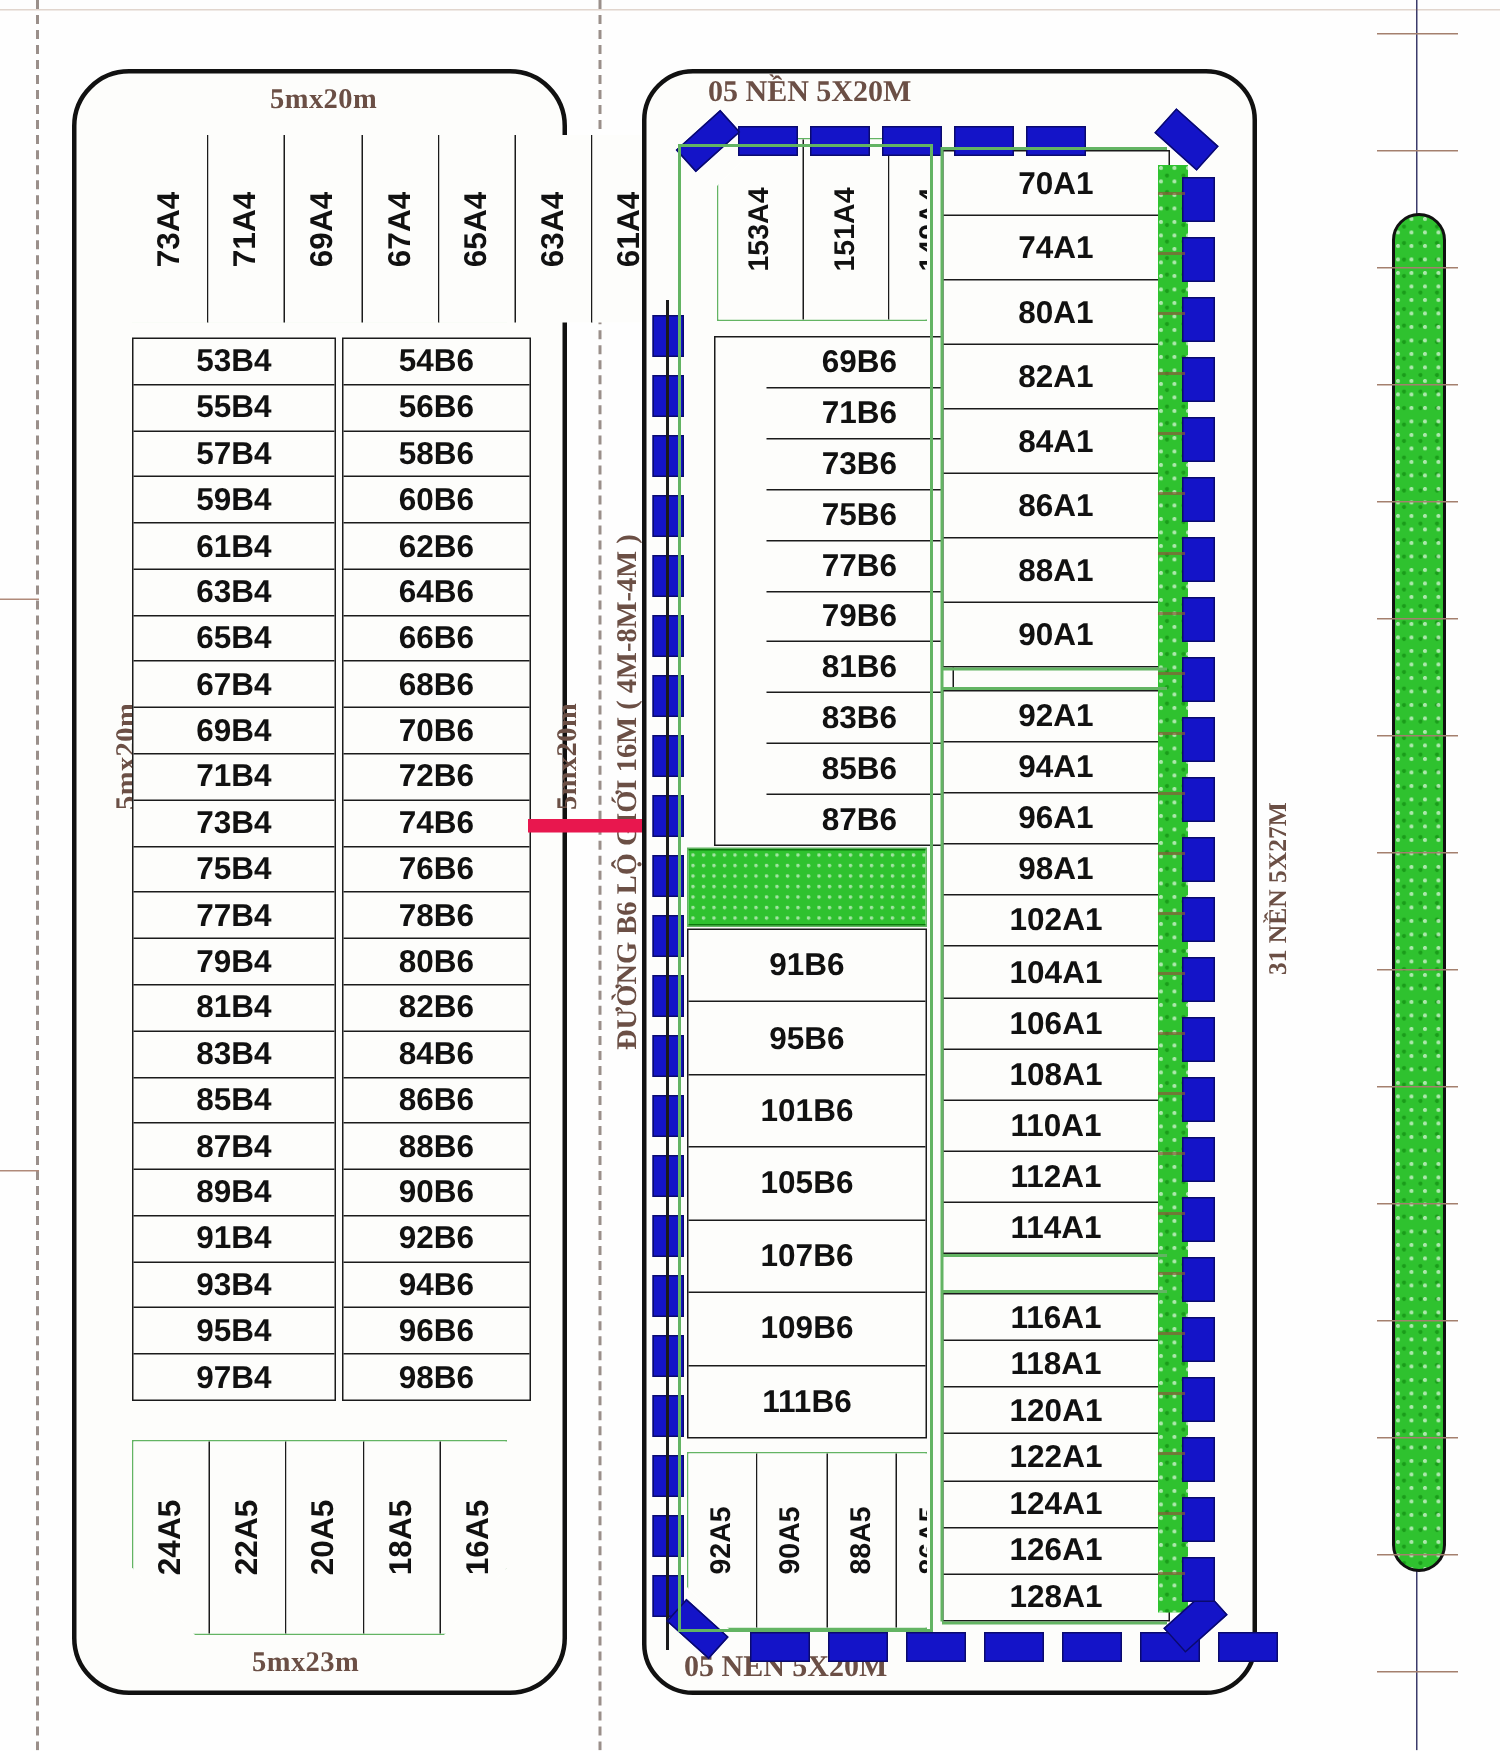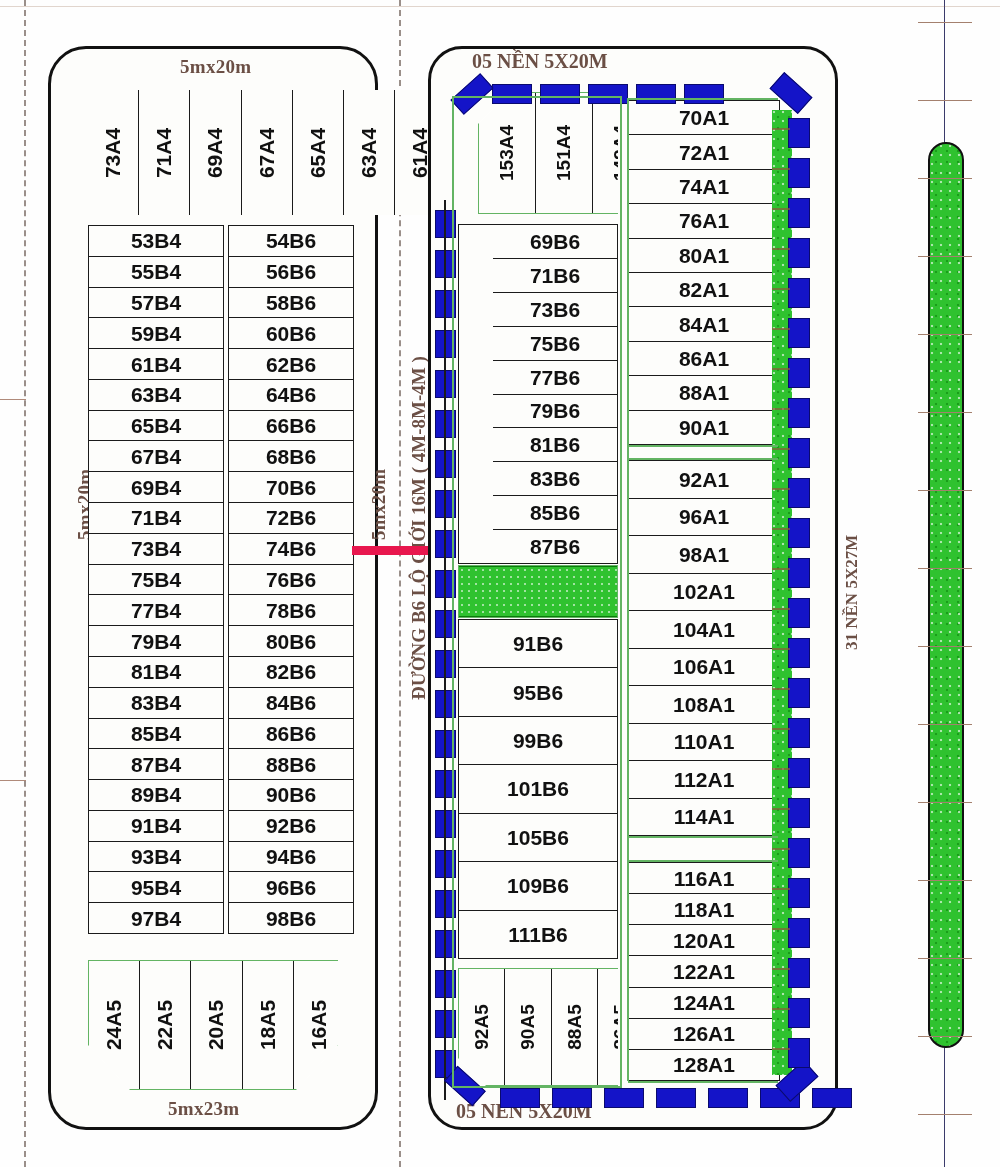--- a/index.html
+++ b/index.html
@@ -412,21 +412,21 @@
         <span style="font-size:19px;">149A4</span>
       </div>
     <div class="strip-cell">
         <span style="font-size:19px;">147A4</span>
       </div>
     <div class="strip-cell">
         <span style="font-size:19px;">145A4</span>
       </div>
   </div>
 
-  <div class="plot-list" id="mc-upper" style="left:458px; top:224px; width:160px; height:340px;padding-left:34px;">
+  <div class="plot-list" id="mc-upper" style="left:476px; top:224px; width:160px; height:340px;padding-left:34px;">
       <div class="plot-row">
         <span>69B6</span>
       </div>
       <div class="plot-row">
         <span>71B6</span>
       </div>
       <div class="plot-row">
         <span>73B6</span>
       </div>
       <div class="plot-row">
@@ -457,27 +457,27 @@
   </div>
 
   <div class="plot-list" id="mc-lower" style="left:458px; top:619px; width:160px; height:340px;">
       <div class="plot-row">
         <span>91B6</span>
       </div>
       <div class="plot-row">
         <span>95B6</span>
       </div>
       <div class="plot-row">
-        <span>99B6</span>
-      </div>
-      <div class="plot-row">
         <span>101B6</span>
       </div>
       <div class="plot-row">
         <span>105B6</span>
+      </div>
+      <div class="plot-row">
+        <span>107B6</span>
       </div>
       <div class="plot-row">
         <span>109B6</span>
       </div>
       <div class="plot-row">
         <span>111B6</span>
       </div>
     </div>
 
   <div class="strip-row" style="left:458px; top:968px; width:160px; height:118px;
@@ -497,27 +497,21 @@
     <div class="strip-cell">
         <span style="font-size:19px;">84A5</span>
       </div>
   </div>
 
   <div class="plot-list" id="rc-1" style="left:628px; top:100px; width:152px; height:345px;">
       <div class="plot-row">
         <span>70A1</span>
       </div>
       <div class="plot-row">
-        <span>72A1</span>
-      </div>
-      <div class="plot-row">
         <span>74A1</span>
-      </div>
-      <div class="plot-row">
-        <span>76A1</span>
       </div>
       <div class="plot-row">
         <span>80A1</span>
       </div>
       <div class="plot-row">
         <span>82A1</span>
       </div>
       <div class="plot-row">
         <span>84A1</span>
       </div>
@@ -527,20 +521,23 @@
       <div class="plot-row">
         <span>88A1</span>
       </div>
       <div class="plot-row">
         <span>90A1</span>
       </div>
     </div>
   <div class="plot-list" id="rc-2" style="left:628px; top:460px; width:152px; height:376px;justify-content:center;">
       <div class="plot-row">
         <span>92A1</span>
+      </div>
+      <div class="plot-row">
+        <span>94A1</span>
       </div>
       <div class="plot-row">
         <span>96A1</span>
       </div>
       <div class="plot-row">
         <span>98A1</span>
       </div>
       <div class="plot-row">
         <span>102A1</span>
       </div>

